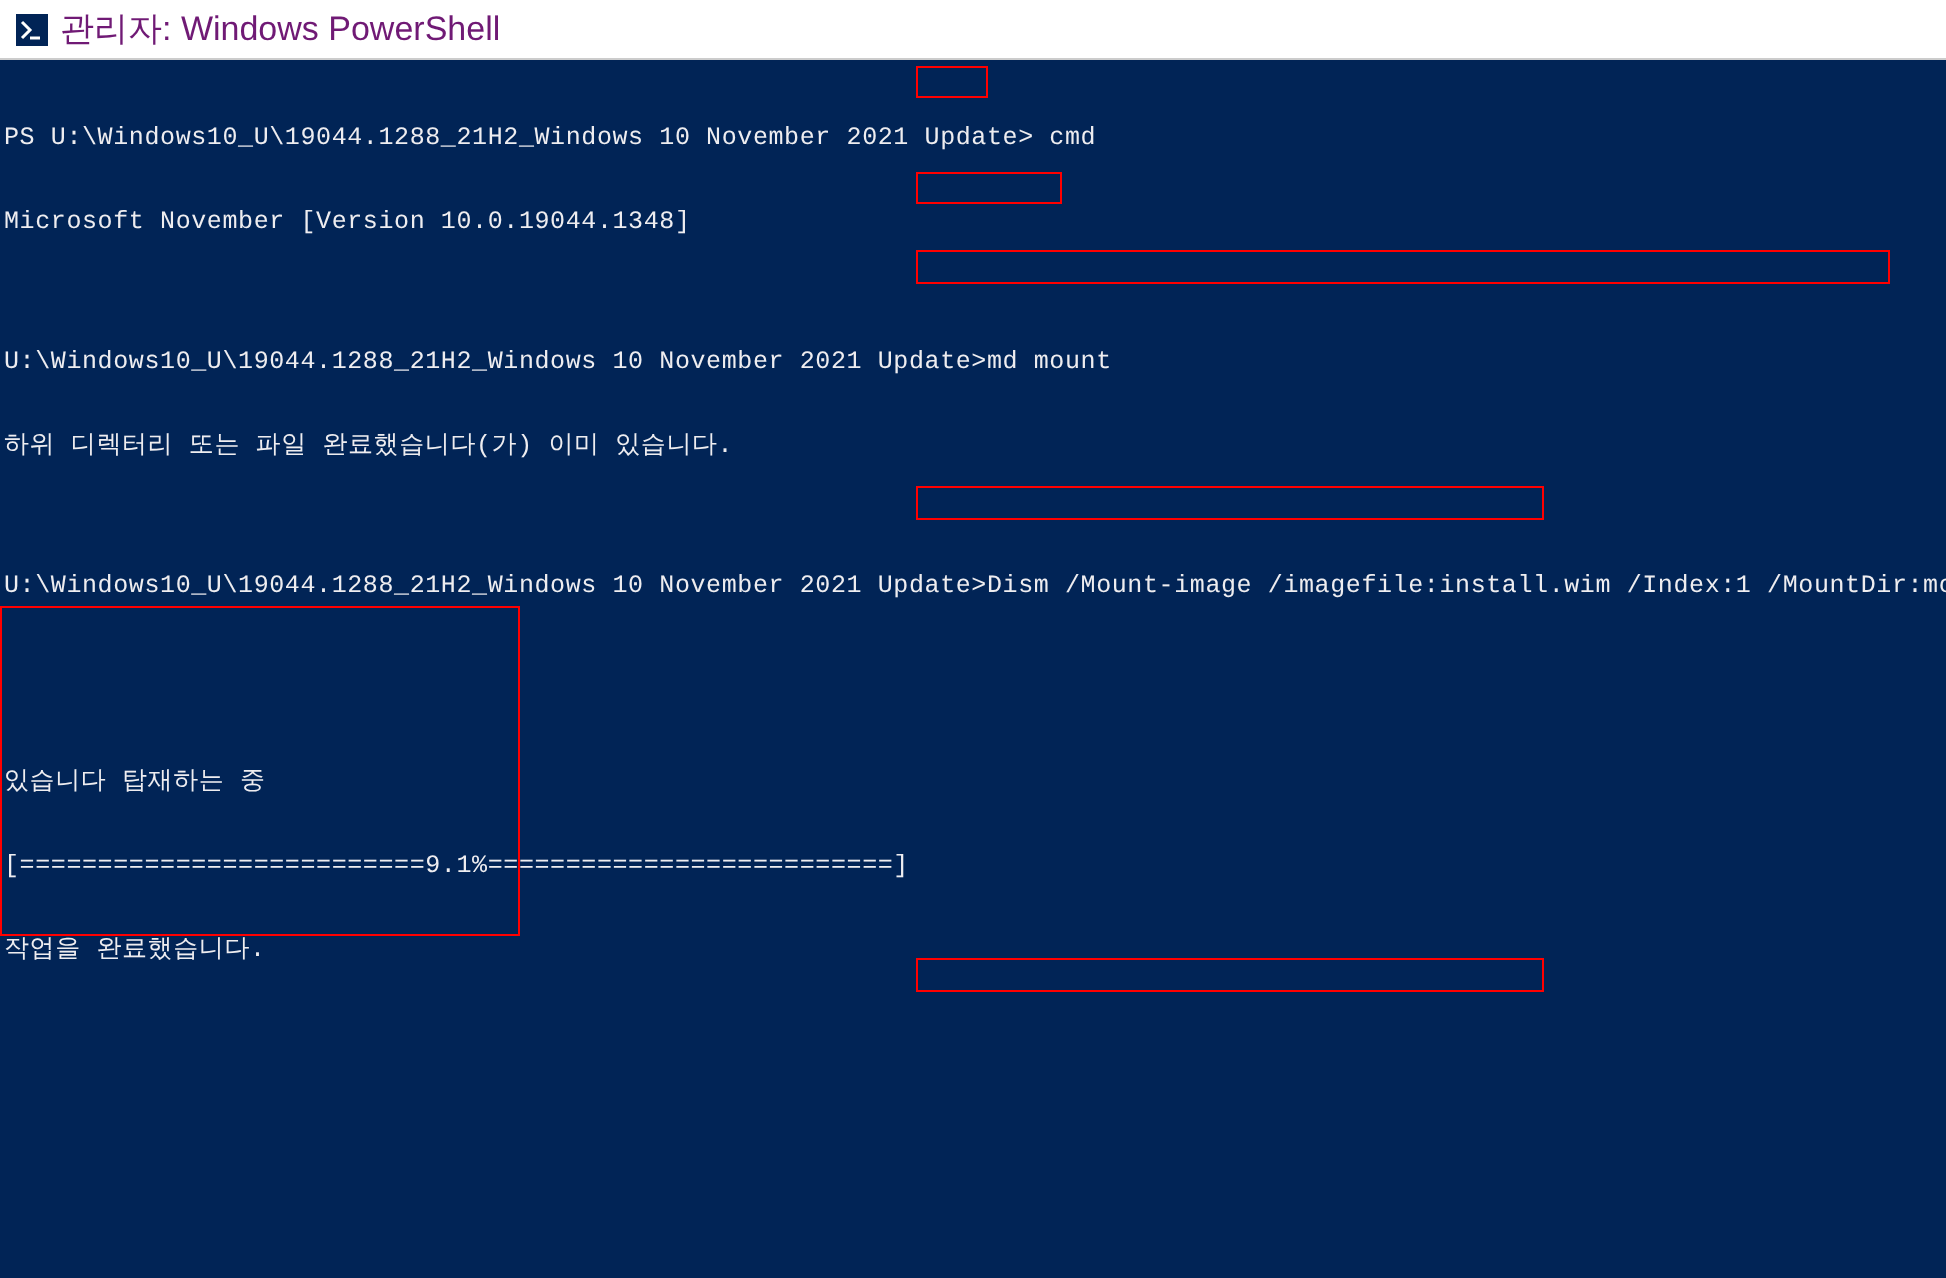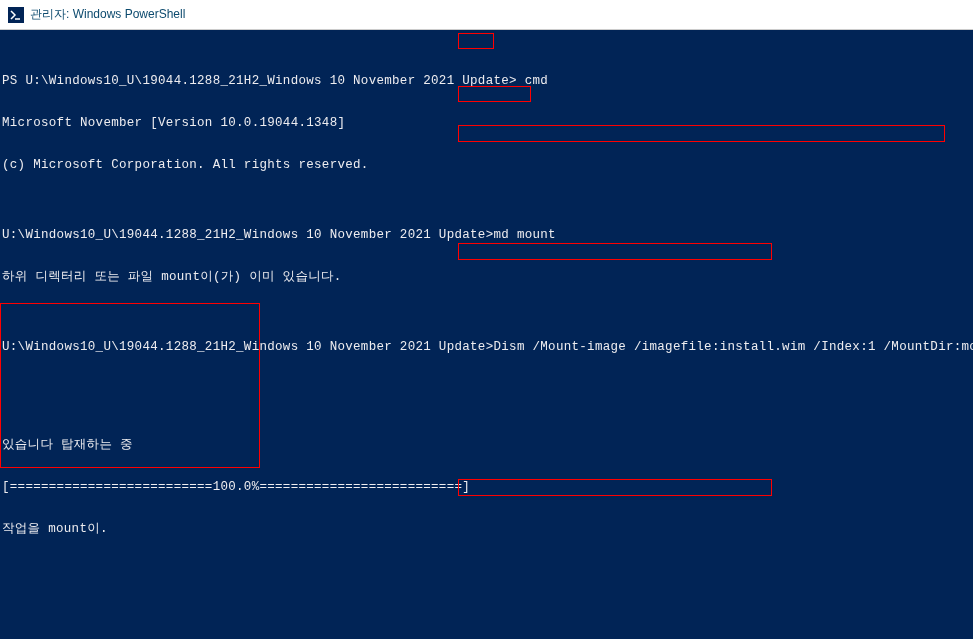--- a/index.html
+++ b/index.html
@@ -36,28 +36,28 @@
       display: inline-flex;
       align-items: center;
       justify-content: center;
     }
     .titlebar-icon svg {
       width: 16px;
       height: 16px;
     }
     .titlebar-text {
       font-family: 'Segoe UI', sans-serif;
-      font-size: 12px;
-      color: #0c4a6e;
+      font-size: 17px;
+      color: #701a75;
     }
     .terminal-body {
       flex: 1;
       background: #012456;
       color: #eeedf0;
-      padding: 16px 2px;
+      padding: 4px 2px;
       line-height: 14px;
       font-size: 12.5px;
       letter-spacing: 0.3px;
       overflow: hidden;
       white-space: pre;
       position: relative;
     }
     .line {
       display: block;
       white-space: pre;
@@ -114,31 +114,30 @@
         <rect x="0" y="0" width="16" height="16" fill="#012456"></rect>
         <path d="M3 4 L7 8 L3 12" stroke="#ffffff" stroke-width="1.5" fill="none"></path>
         <line x1="7" y1="12" x2="12" y2="12" stroke="#ffffff" stroke-width="1.5"></line>
       </svg>
     </span>
     <span class="titlebar-text">관리자: Windows PowerShell</span>
   </div>
   <div class="terminal-body">
     <span class="line">PS U:\Windows10_U\19044.1288_21H2_Windows 10 November 2021 Update&gt; cmd</span>
     <span class="line">Microsoft November [Version 10.0.19044.1348]</span>
-    <span class="line">(c) Microsoft Corporation. All rights reserved.</span>
     <span class="line"></span>
     <span class="line">U:\Windows10_U\19044.1288_21H2_Windows 10 November 2021 Update&gt;md mount</span>
-    <span class="line">하위 디렉터리 또는 파일 mount이(가) 이미 있습니다.</span>
+    <span class="line">하위 디렉터리 또는 파일 완료했습니다(가) 이미 있습니다.</span>
     <span class="line"></span>
     <span class="line">U:\Windows10_U\19044.1288_21H2_Windows 10 November 2021 Update&gt;Dism /Mount-image /imagefile:install.wim /Index:1 /MountDir:mount</span>
     <span class="line"></span>
     <span class="line"></span>
     <span class="line">있습니다 탑재하는 중</span>
-    <span class="line">[==========================100.0%==========================]</span>
-    <span class="line">작업을 mount이.</span>
+    <span class="line">[==========================9.1%==========================]</span>
+    <span class="line">작업을 완료했습니다.</span>
     <span class="line"></span>
     
     <span class="line"></span>
     
     
     <span class="line"></span>
     
     <span class="line"></span>
     
     

